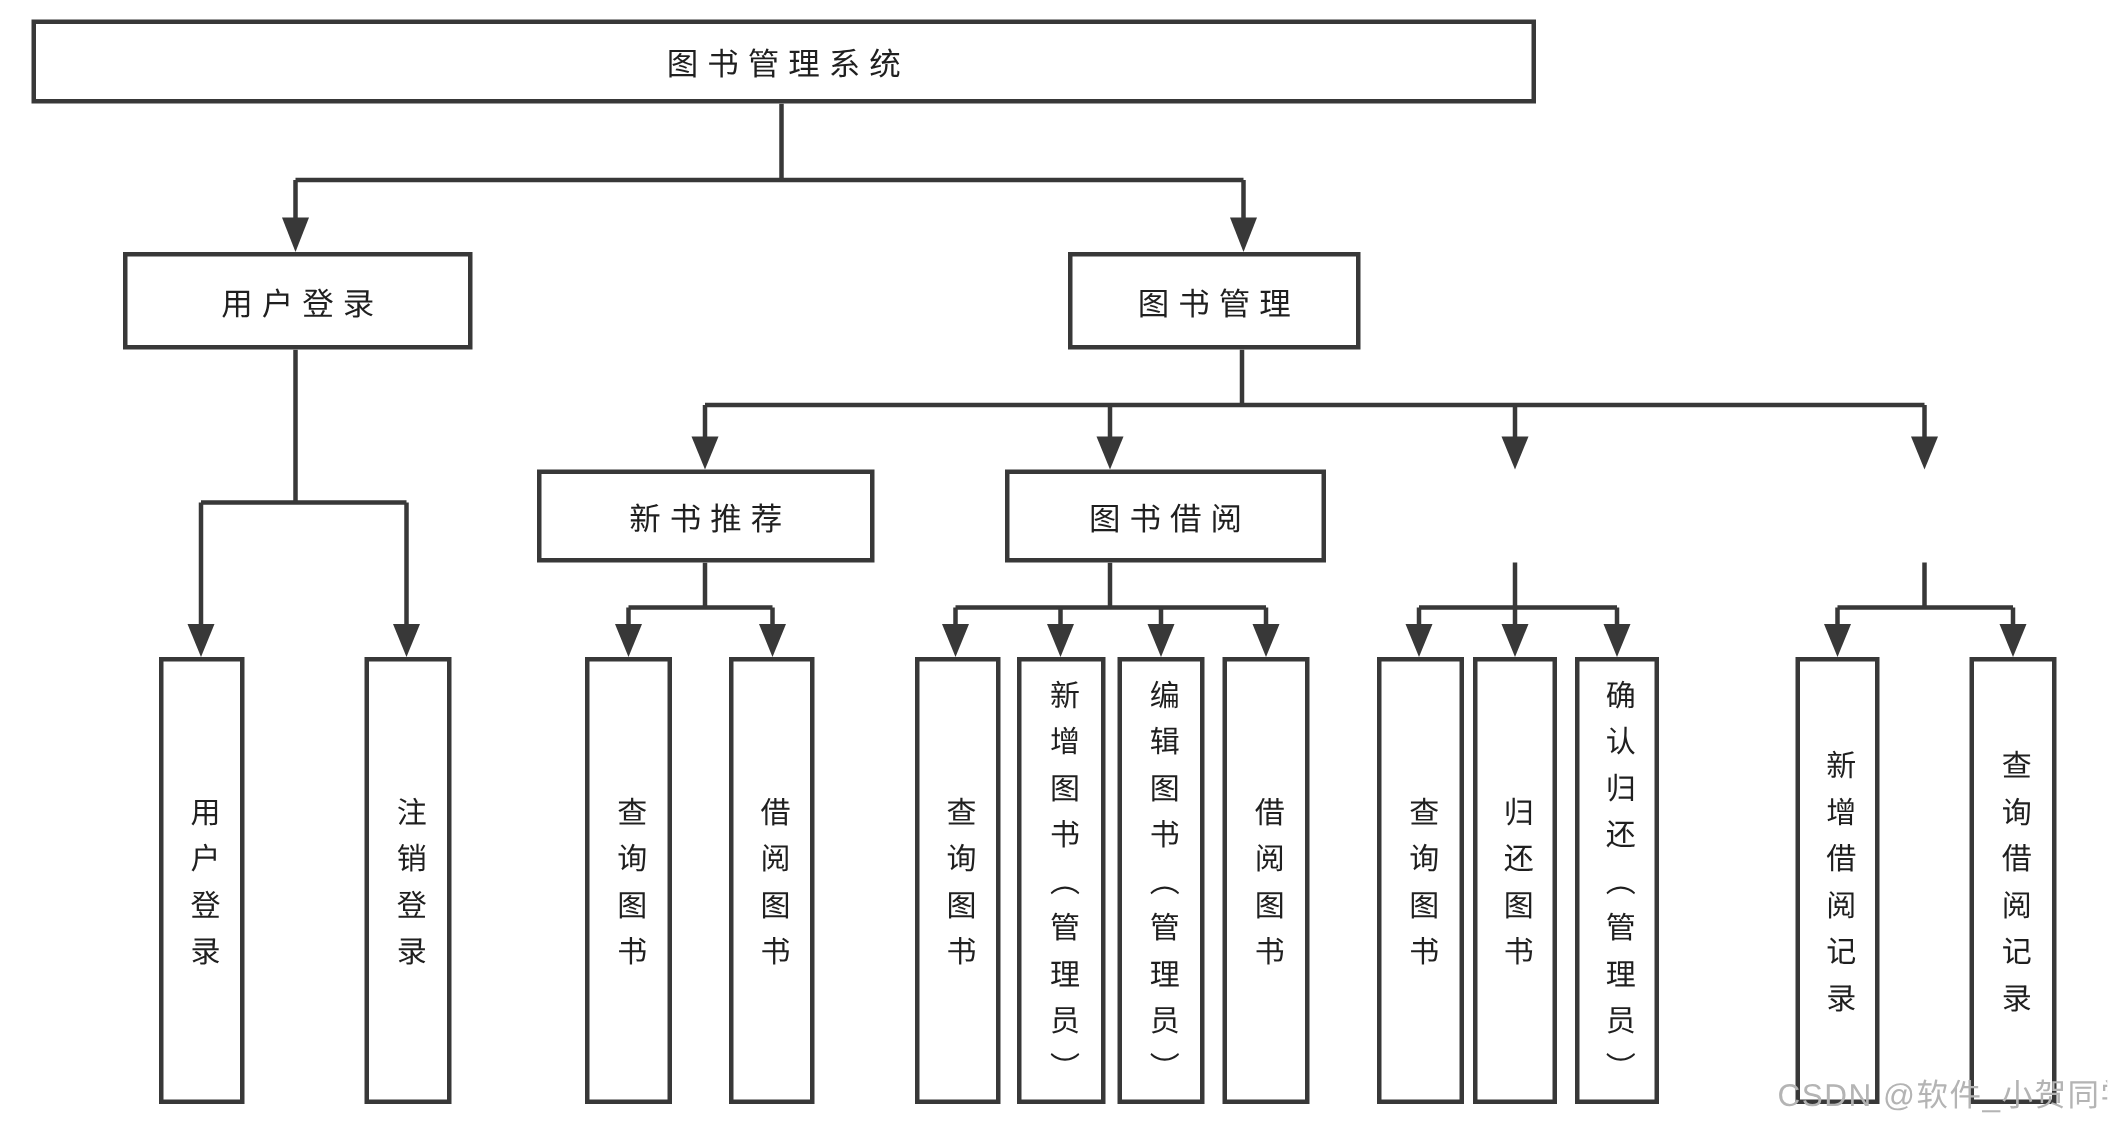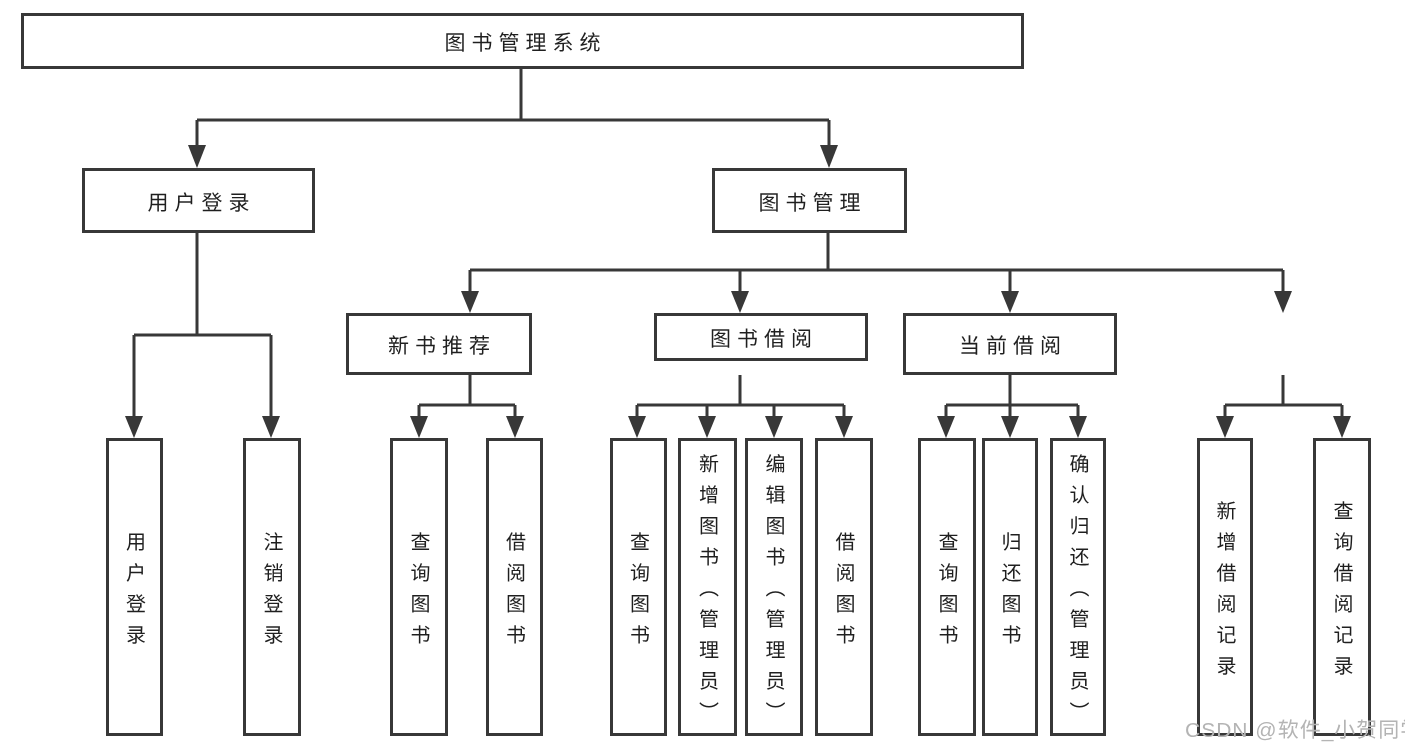--- a/index.html
+++ b/index.html
@@ -106,28 +106,25 @@
     <span class="h-label">图书管理系统</span>
   </div>
 
   <div class="hbox" style="left:82px;top:168px;width:233px;height:65px">
     <span class="h-label">用户登录</span>
   </div>
   <div class="hbox" style="left:712px;top:168px;width:195px;height:65px">
     <span class="h-label">图书管理</span>
   </div>
 
-  <div class="hbox" style="left:346px;top:313px;width:186px;height:62px">
+  <div class="hbox" style="left:358px;top:313px;width:225px;height:62px">
     <span class="h-label">新书推荐</span>
   </div>
-  <div class="hbox" style="left:654px;top:313px;width:214px;height:48px">
+  <div class="hbox" style="left:670px;top:313px;width:214px;height:62px">
     <span class="h-label">图书借阅</span>
-  </div>
-  <div class="hbox" style="left:903px;top:313px;width:214px;height:62px">
-    <span class="h-label">当前借阅</span>
   </div>
 
   <div class="vbox" style="left:106px;width:57px">
     <span class="v-label">用户登录</span>
   </div>
   <div class="vbox" style="left:243px;width:58px">
     <span class="v-label">注销登录</span>
   </div>
 
   <div class="vbox" style="left:390px;width:58px">

